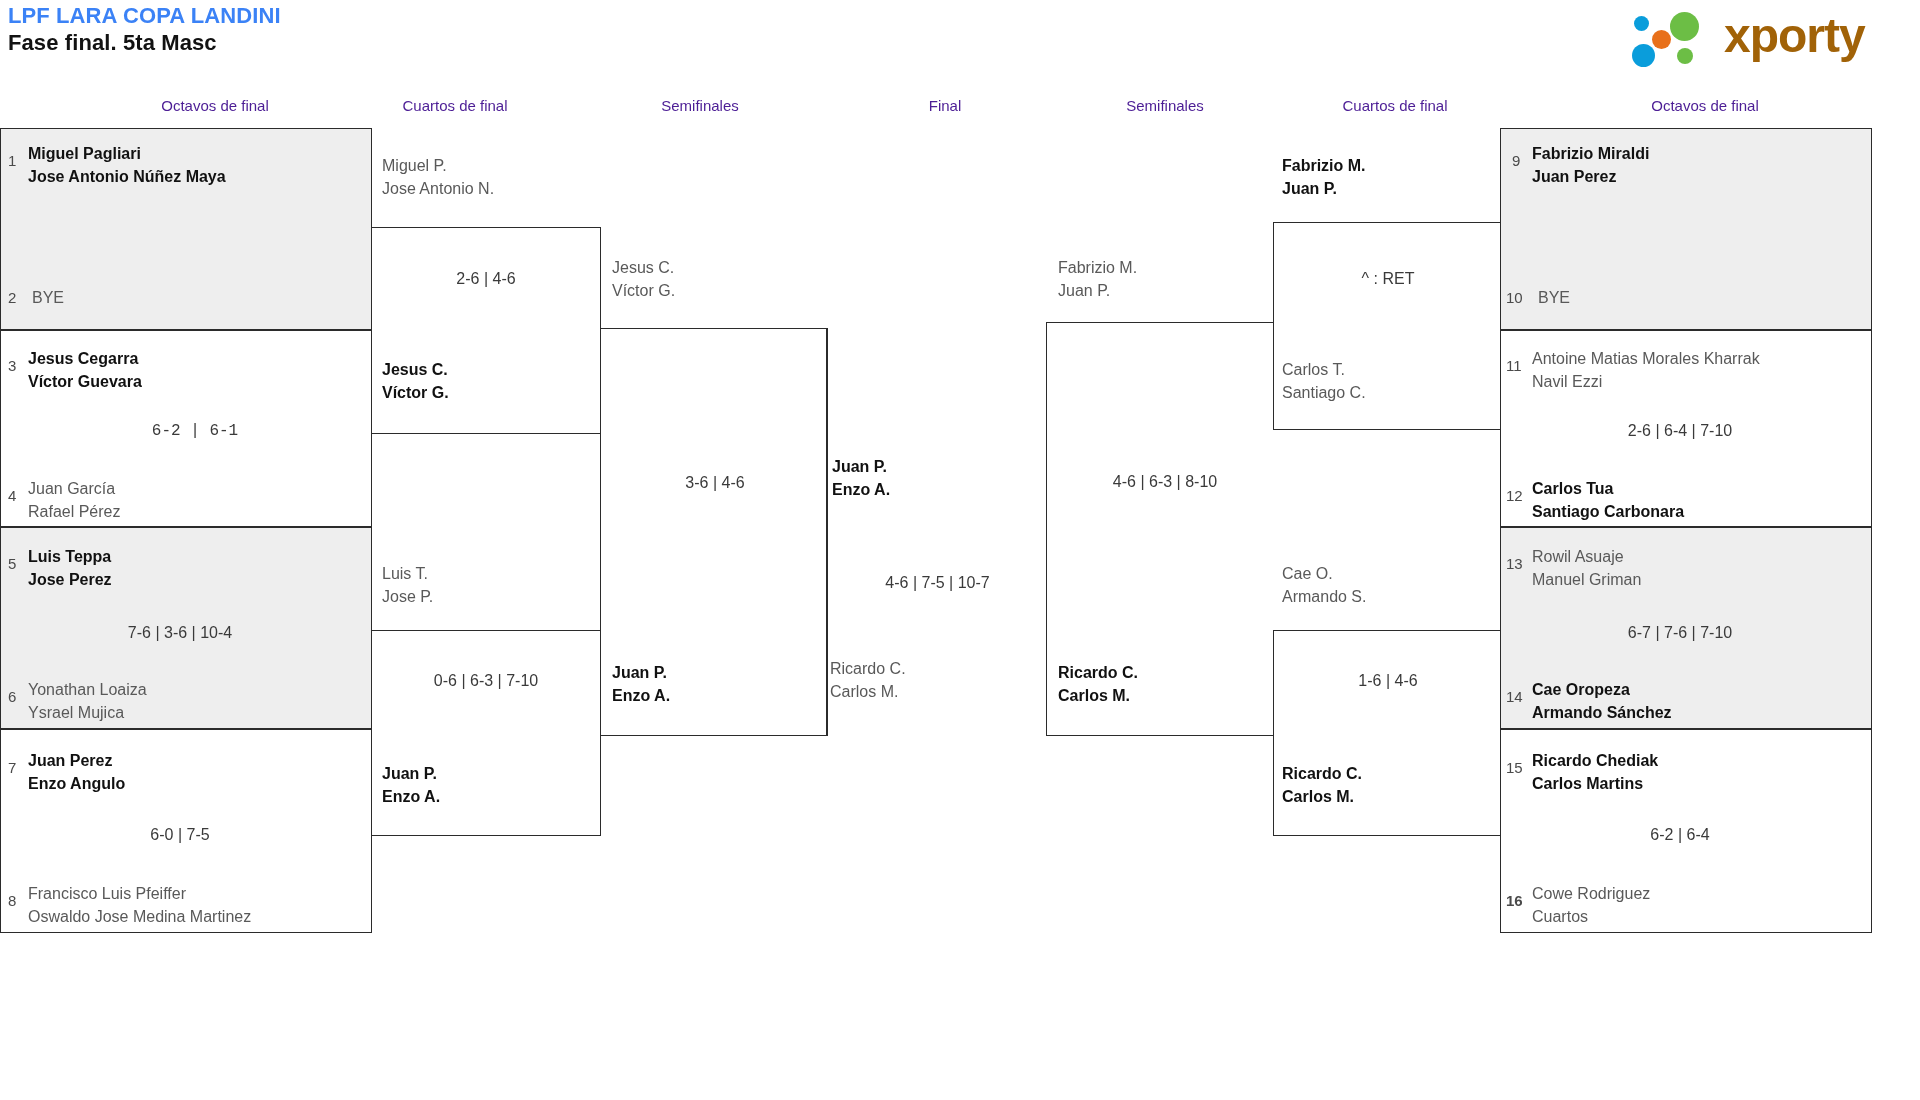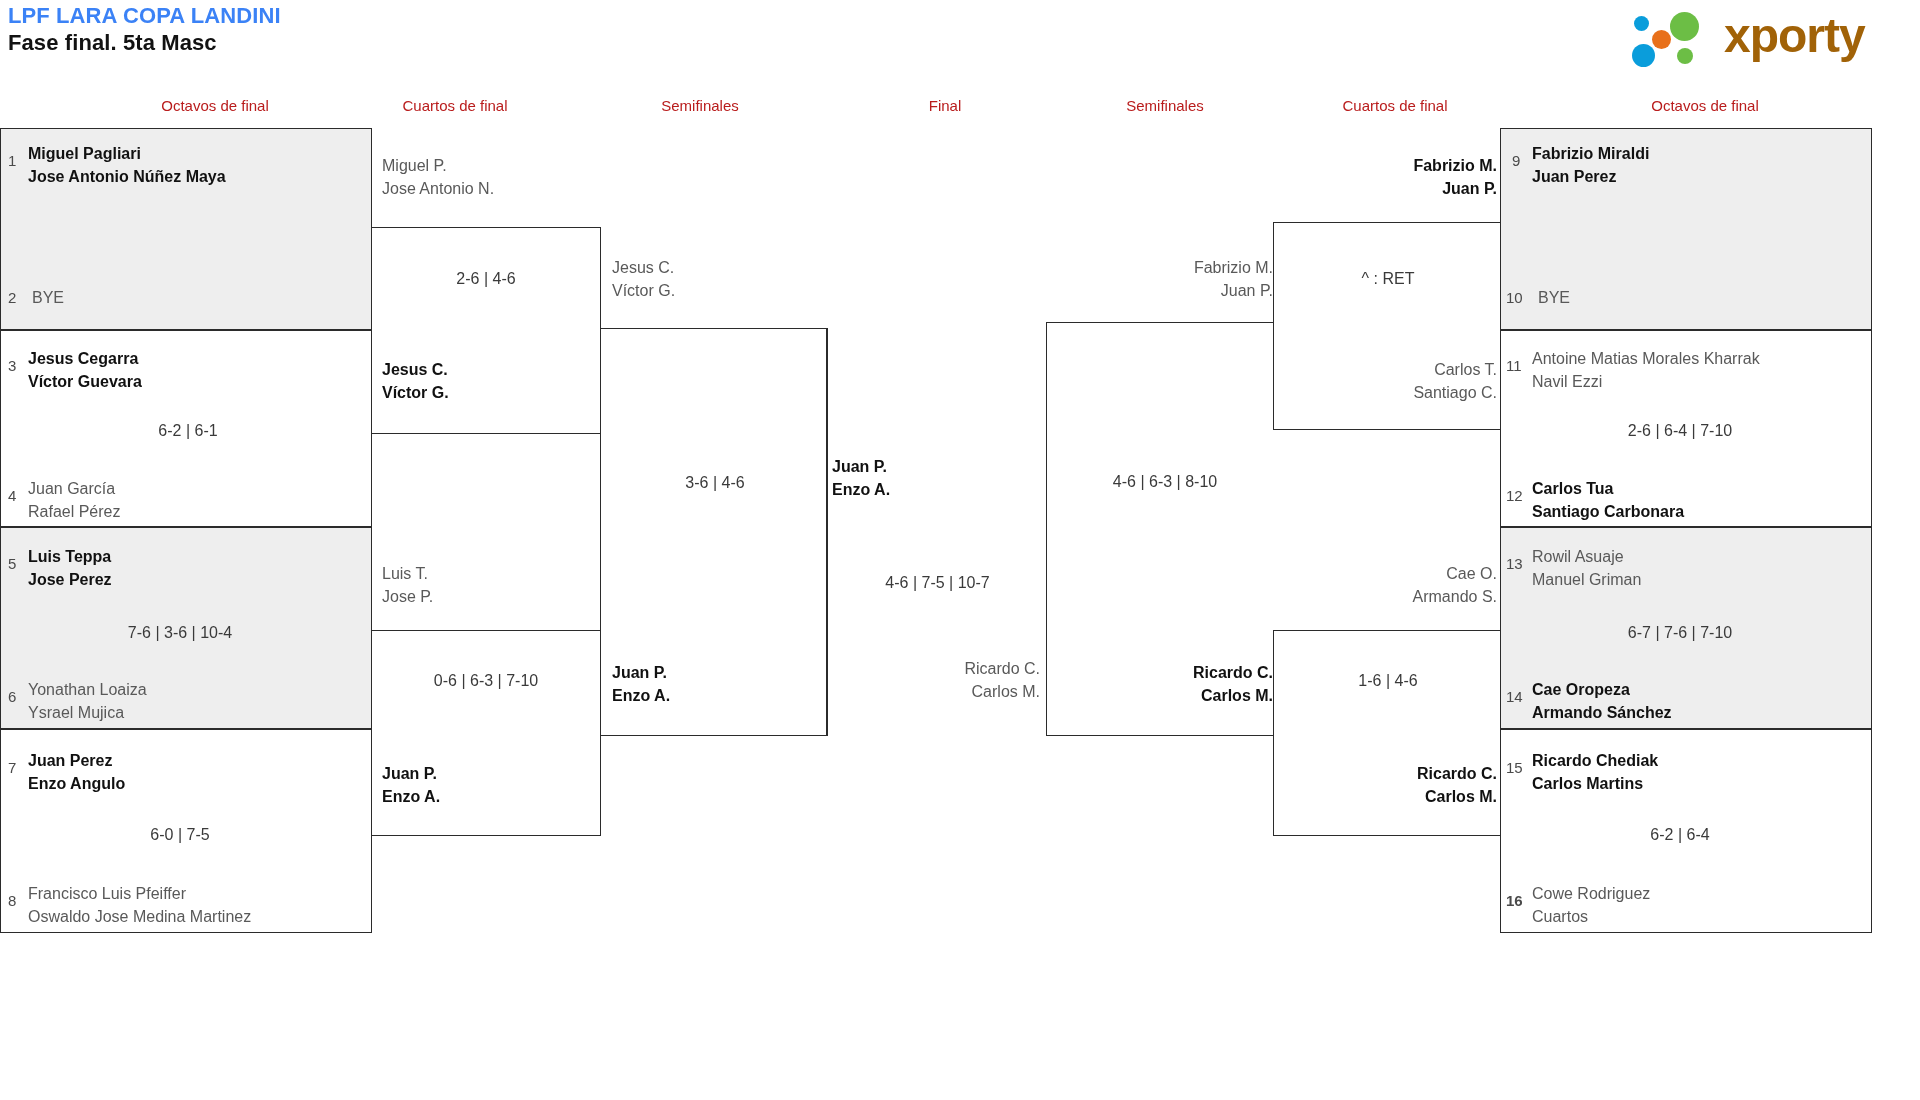--- a/index.html
+++ b/index.html
@@ -22,33 +22,33 @@
   .logo-dots{position:absolute;left:0;top:4px;width:92px;height:56px;}
   .dot{position:absolute;border-radius:50%;}
   .dot.b1{width:15px;height:15px;left:2px;top:6px;background:#0a9ddb;}
   .dot.o1{width:19px;height:19px;left:20px;top:20px;background:#e8701a;}
   .dot.b2{width:23px;height:23px;left:0px;top:34px;background:#0a9ddb;}
   .dot.g1{width:29px;height:29px;left:38px;top:2px;background:#6cbe45;}
   .dot.g2{width:16px;height:16px;left:45px;top:38px;background:#6cbe45;}
   .logo-word{position:absolute;left:92px;top:2px;font-size:48px;font-weight:700;color:#a16207;letter-spacing:-1px;line-height:56px;}
 
   
-  .round-head{position:absolute;font-size:15px;color:#b91c1c;text-align:center;line-height:20px;}
+  .round-head{position:absolute;font-size:15px;color:#4c1d95;text-align:center;line-height:20px;}
 
   
   .box{position:absolute;box-sizing:border-box;border:1px solid #2b2b2b;}
   .box.grey{background:#eeeeee;}
   .box.white{background:#ffffff;}
   .box.noborder{border:none;}
 
   .seed{position:absolute;font-size:15px;color:#4a4a4a;line-height:18px;}
   .team{position:absolute;font-size:16px;line-height:23px;}
   .team.win{font-weight:700;color:#111;}
   .team.lose{font-weight:400;color:#595959;}
-  .team.right{text-align:right;}
+  .team.right{text-align:left;}
   .score{position:absolute;font-size:16px;color:#3a3a3a;line-height:20px;text-align:center;white-space:nowrap;}
 
   
   .vline{position:absolute;width:1px;background:#2b2b2b;}
 </style>
 </head>
 <body>
 
 <div class="stage">
 
@@ -92,21 +92,21 @@
   <div class="seed" style="left:8px;top:357px;">3</div>
   <div class="team win" style="left:28px;top:347px;width:330px;">
     <div>Jesus Cegarra</div>
     <div>Víctor Guevara</div>
   </div>
   <div class="seed" style="left:8px;top:487px;">4</div>
   <div class="team lose" style="left:28px;top:477px;width:330px;">
     <div>Juan García</div>
     <div>Rafael Pérez</div>
   </div>
-  <div class="score" style="left:68px;top:421px;width:240px;">6-2 | 6-1</div>
+  <div class="score" style="left:75px;top:421px;width:240px;font-family:Liberation Mono, monospace;">6-2 | 6-1</div>
 
   <div class="box grey" style="left:0px;top:527px;width:372px;height:202px;"></div>
   <div class="seed" style="left:8px;top:555px;">5</div>
   <div class="team win" style="left:28px;top:545px;width:330px;">
     <div>Luis Teppa</div>
     <div>Jose Perez</div>
   </div>
   <div class="seed" style="left:8px;top:688px;">6</div>
   <div class="team lose" style="left:28px;top:678px;width:330px;">
     <div>Yonathan Loaiza</div>

